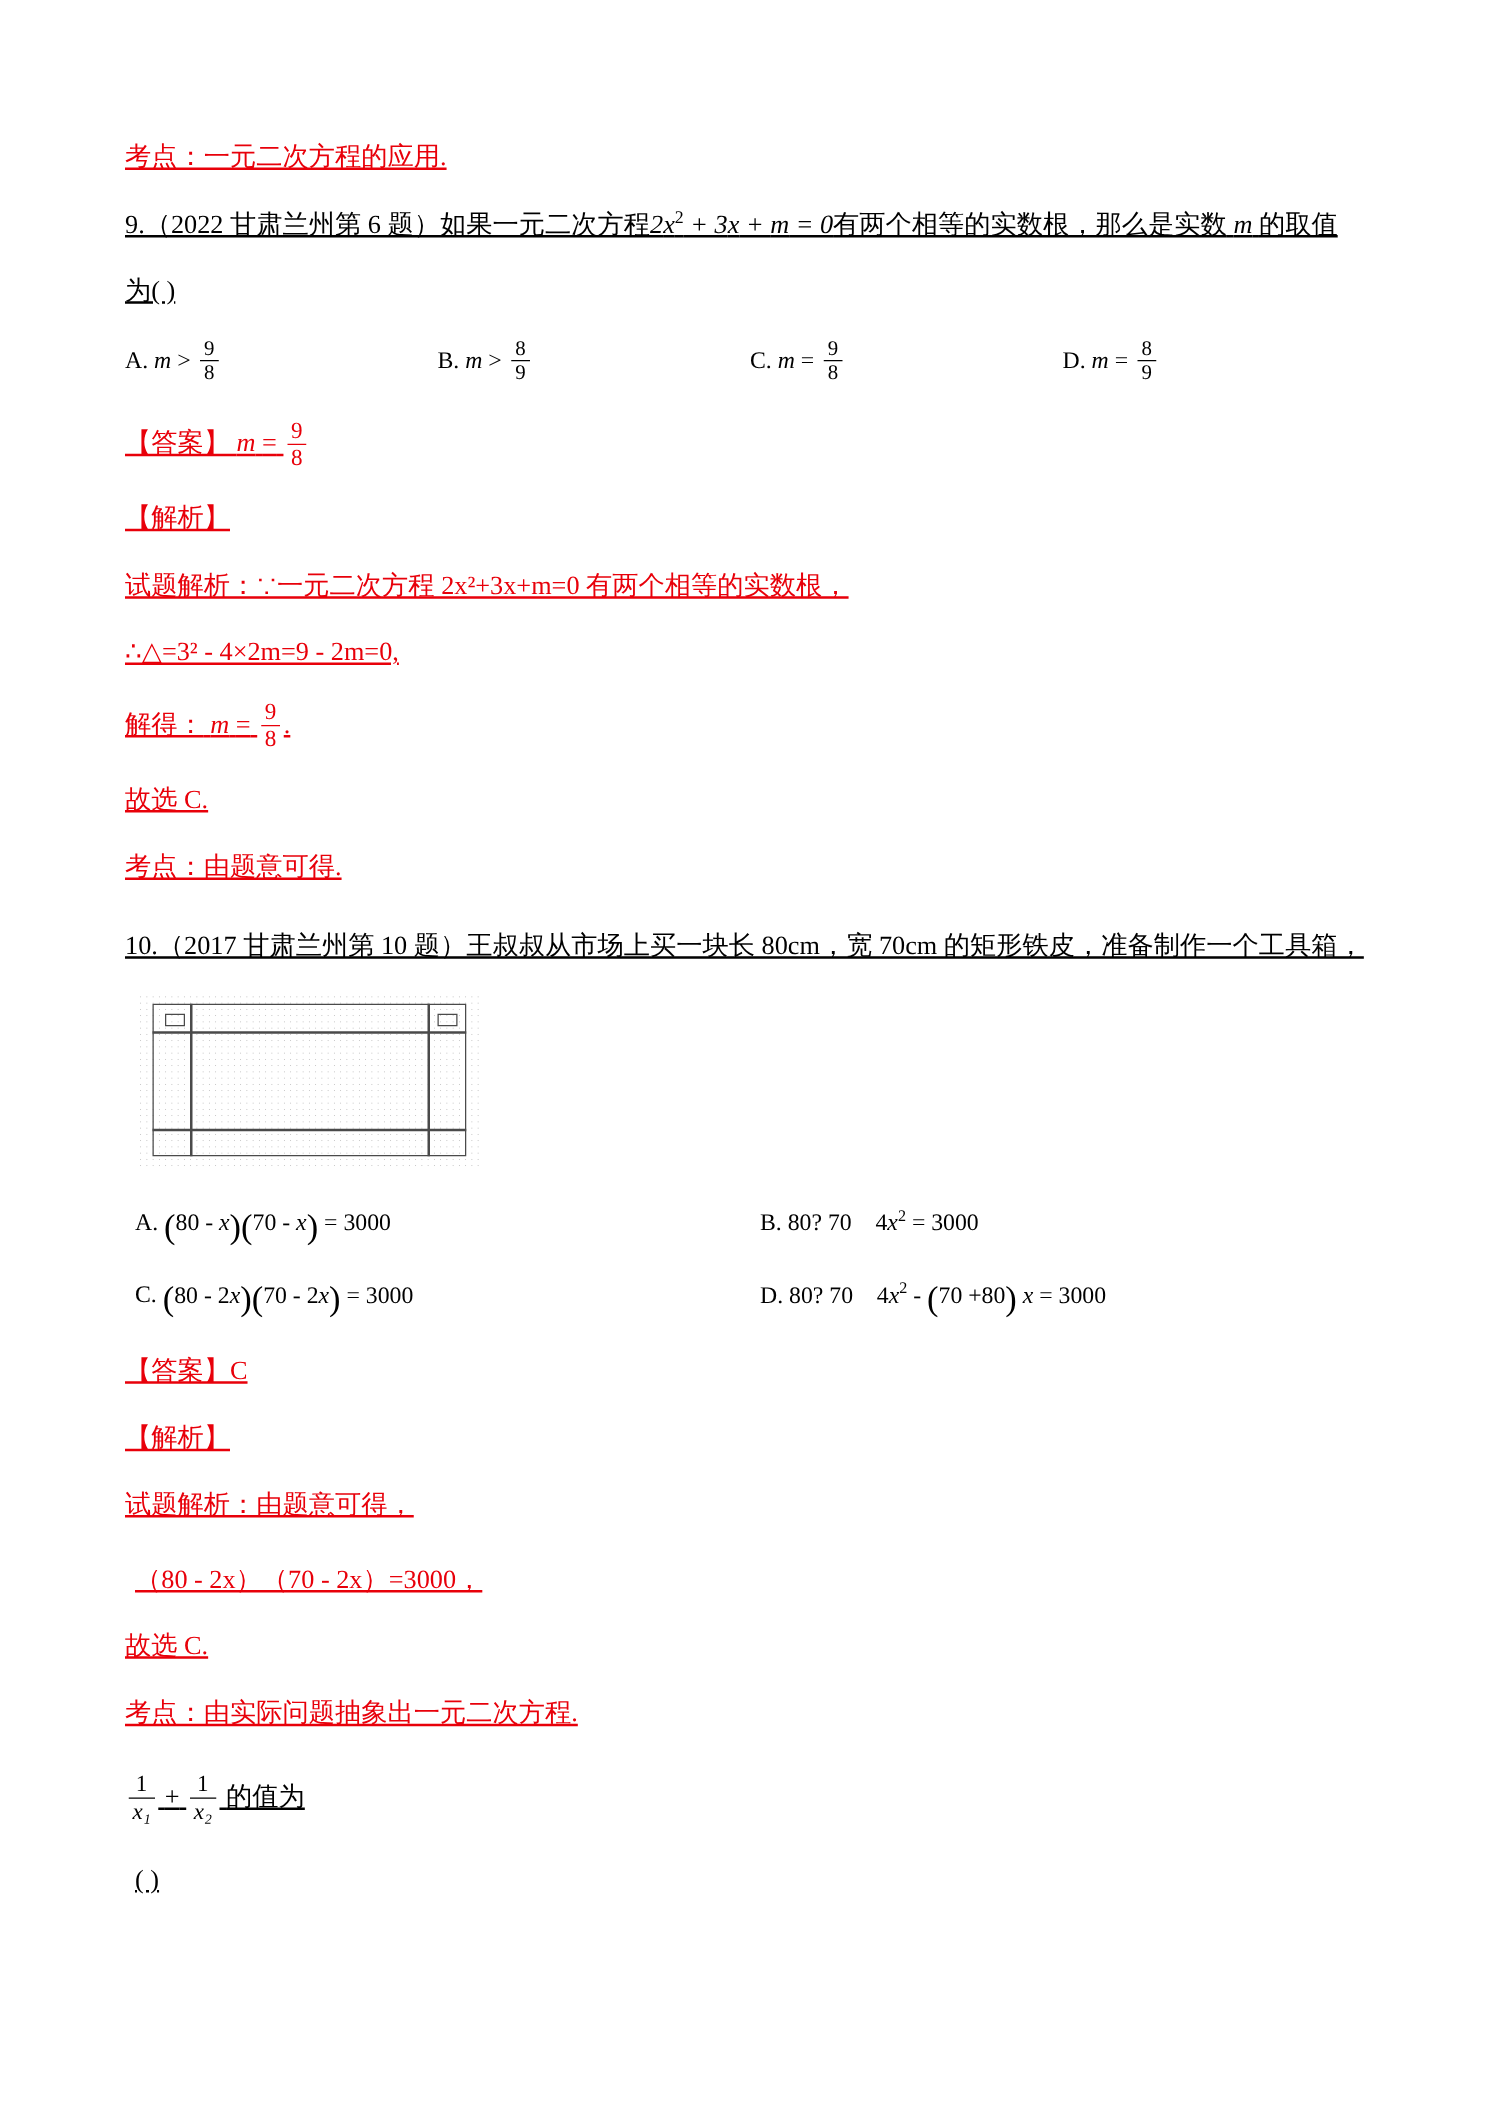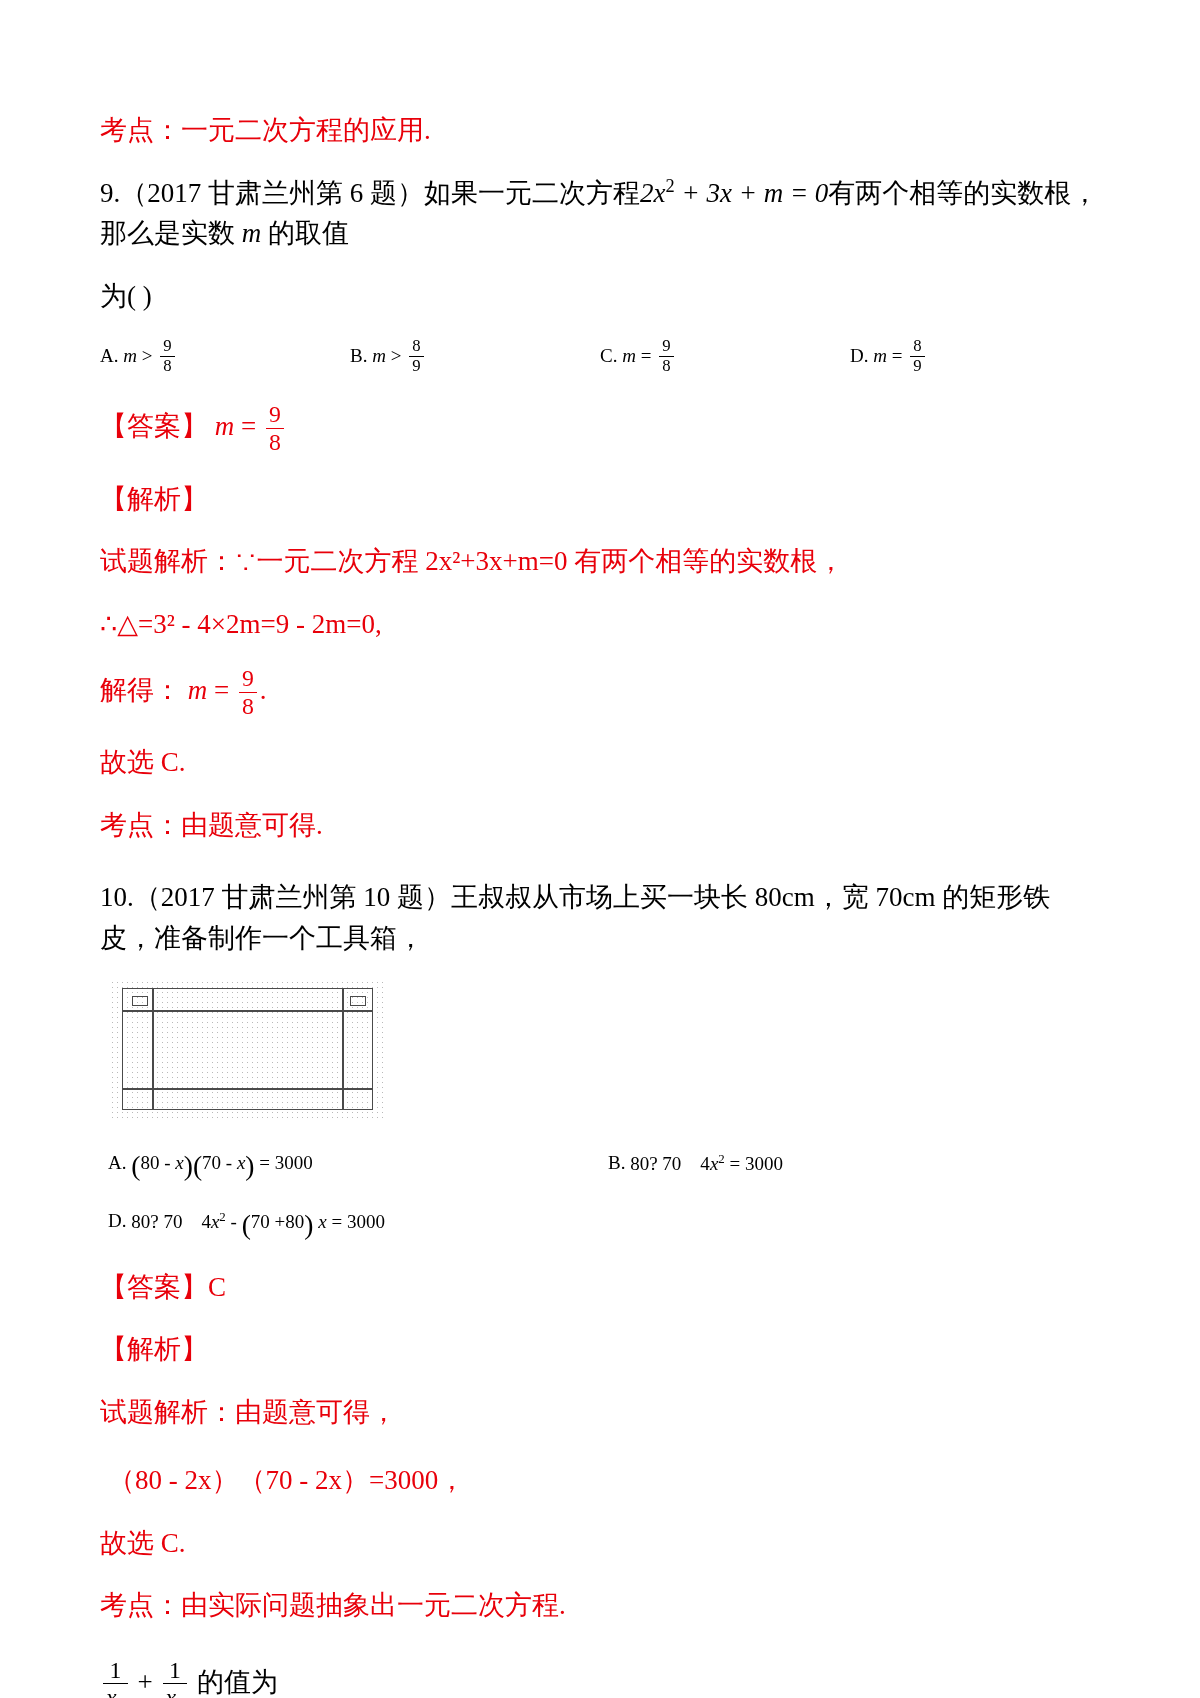--- a/index.html
+++ b/index.html
@@ -14,24 +14,25 @@
     color: #000000;
   }
   .page {
     position: relative;
     width: 1200px;
     min-height: 1698px;
     box-sizing: border-box;
     padding: 110px 100px 60px 100px;
   }
   .line {
-    font-size: 27px;
+    font-size: 21px;
     line-height: 1.5;
     margin: 0 0 22px 0;
     color: #000;
+    text-decoration: underline;
   }
   .red {
     color: #e8000a;
   }
   .it {
     font-style: italic;
     font-family: "Liberation Serif", serif;
   }
   .supn {
     font-size: 0.68em;
@@ -111,21 +112,21 @@
 </style>
 </head>
 <body>
 
 <div class="page">
 
   <div class="line red">考点：一元二次方程的应用.</div>
 
   <div class="q-block">
     <div class="line">
-      <span>9.（2017 甘肃兰州第 6 题）如果一元二次方程</span><span class="it">2<span class="it">x</span><span class="supn">2</span> + 3<span class="it">x</span> + <span class="it">m</span> = 0</span><span>有两个相等的实数根，那么是实数</span>&nbsp;<span class="it">m</span>&nbsp;<span>的取值</span>
+      <span>9.（2022 甘肃兰州第 6 题）如果一元二次方程</span><span class="it">2<span class="it">x</span><span class="supn">2</span> + 3<span class="it">x</span> + <span class="it">m</span> = 0</span><span>有两个相等的实数根，那么是实数</span>&nbsp;<span class="it">m</span>&nbsp;<span>的取值</span>
     </div>
     <div class="line">为(      )</div>
 
     <div class="choices">
       <div class="ch">
         <span>A.</span>
         <span class="it">m</span>
         <span>&gt;</span>
         <span class="frac"><span class="num">9</span><span class="den">8</span></span>
       </div>
@@ -192,20 +193,24 @@
         <span><span class="big-paren">(</span>80 - <span class="it">x</span><span class="big-paren">)</span><span class="big-paren">(</span>70 - <span class="it">x</span><span class="big-paren">)</span> = 3000</span>
       </div>
       <div class="ch">
         <span>B.</span>
         <span>80? 70 &nbsp;&nbsp; 4<span class="it">x</span><span class="supn">2</span> = 3000</span>
       </div>
     </div>
 
     <div class="choices two">
       <div class="ch">
+        <span>C.</span>
+        <span><span class="big-paren">(</span>80 - 2<span class="it">x</span><span class="big-paren">)</span><span class="big-paren">(</span>70 - 2<span class="it">x</span><span class="big-paren">)</span> = 3000</span>
+      </div>
+      <div class="ch">
         <span>D.</span>
         <span>80? 70 &nbsp;&nbsp; 4<span class="it">x</span><span class="supn">2</span> - <span class="big-paren">(</span>70 +80<span class="big-paren">)</span> <span class="it">x</span> = 3000</span>
       </div>
     </div>
 
     <div class="line red">
       <span>【答案】</span><span>C</span>
     </div>
     <div class="line red">【解析】</div>
     <div class="line red">试题解析：由题意可得，</div>

